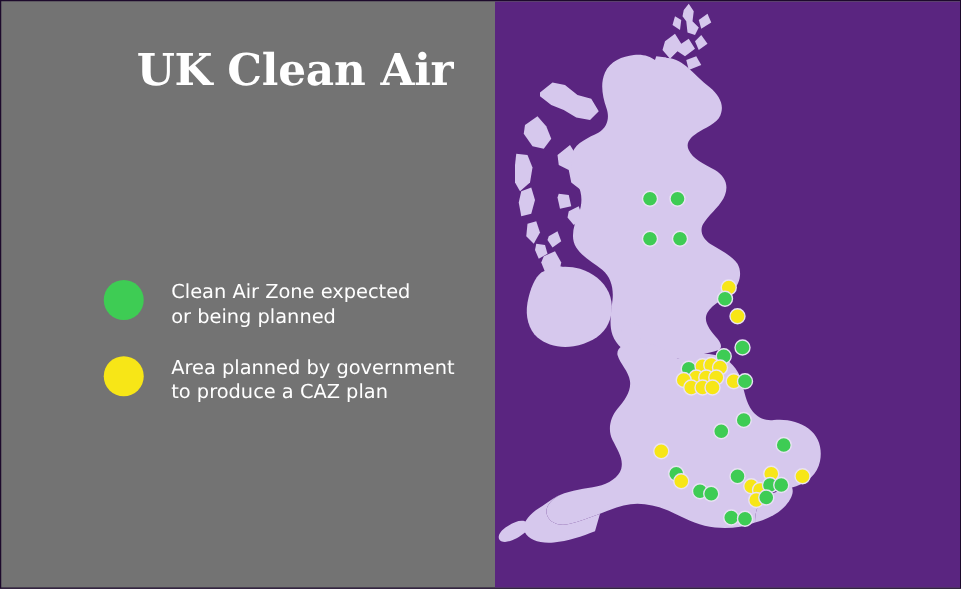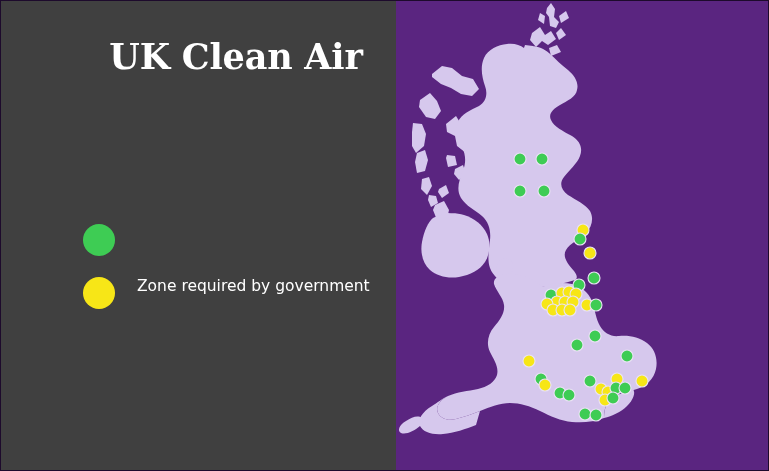--- a/index.html
+++ b/index.html
@@ -70,36 +70,41 @@
     height: 471px;
   }
   #map-wrap svg { display: block; width: 100%; height: 100%; }
   .landmass { fill: #d6c8ed; }
   .dot-green { fill: #3ecc54; stroke: #e9e2f4; stroke-width: 1.1; }
   .dot-yellow { fill: #f7e617; stroke: #e9e2f4; stroke-width: 1.1; }
 </style>
 </head>
 <body>
 
-<div id="page" style="background: #404040;">
+<div id="page" style="background: #737373;">
 
   <div id="title" style="color: rgb(255, 255, 255);">
     <span class="tline">UK Clean Air</span>
   </div>
 
   <div id="legend">
 
     <div class="legend-row">
       <div class="legend-swatch green" style="background: rgb(62, 204, 84);"></div>
+      <div class="legend-text">
+        <span>Clean Air Zone expected</span>
+        <span>or being planned</span>
+      </div>
     </div>
 
     <div class="legend-row">
       <div class="legend-swatch yellow" style="background: rgb(247, 230, 23);"></div>
       <div class="legend-text">
-        <span>Zone required by government</span>
+        <span>Area planned by government</span>
+        <span>to produce a CAZ plan</span>
       </div>
     </div>
 
   </div>
 
   <div id="map-wrap">
     <svg viewBox="0 0 374 471" preserveAspectRatio="xMidYMid meet">
 
       <g>
         <rect x="0" y="0" width="374" height="471" fill="#5a2580"></rect>

